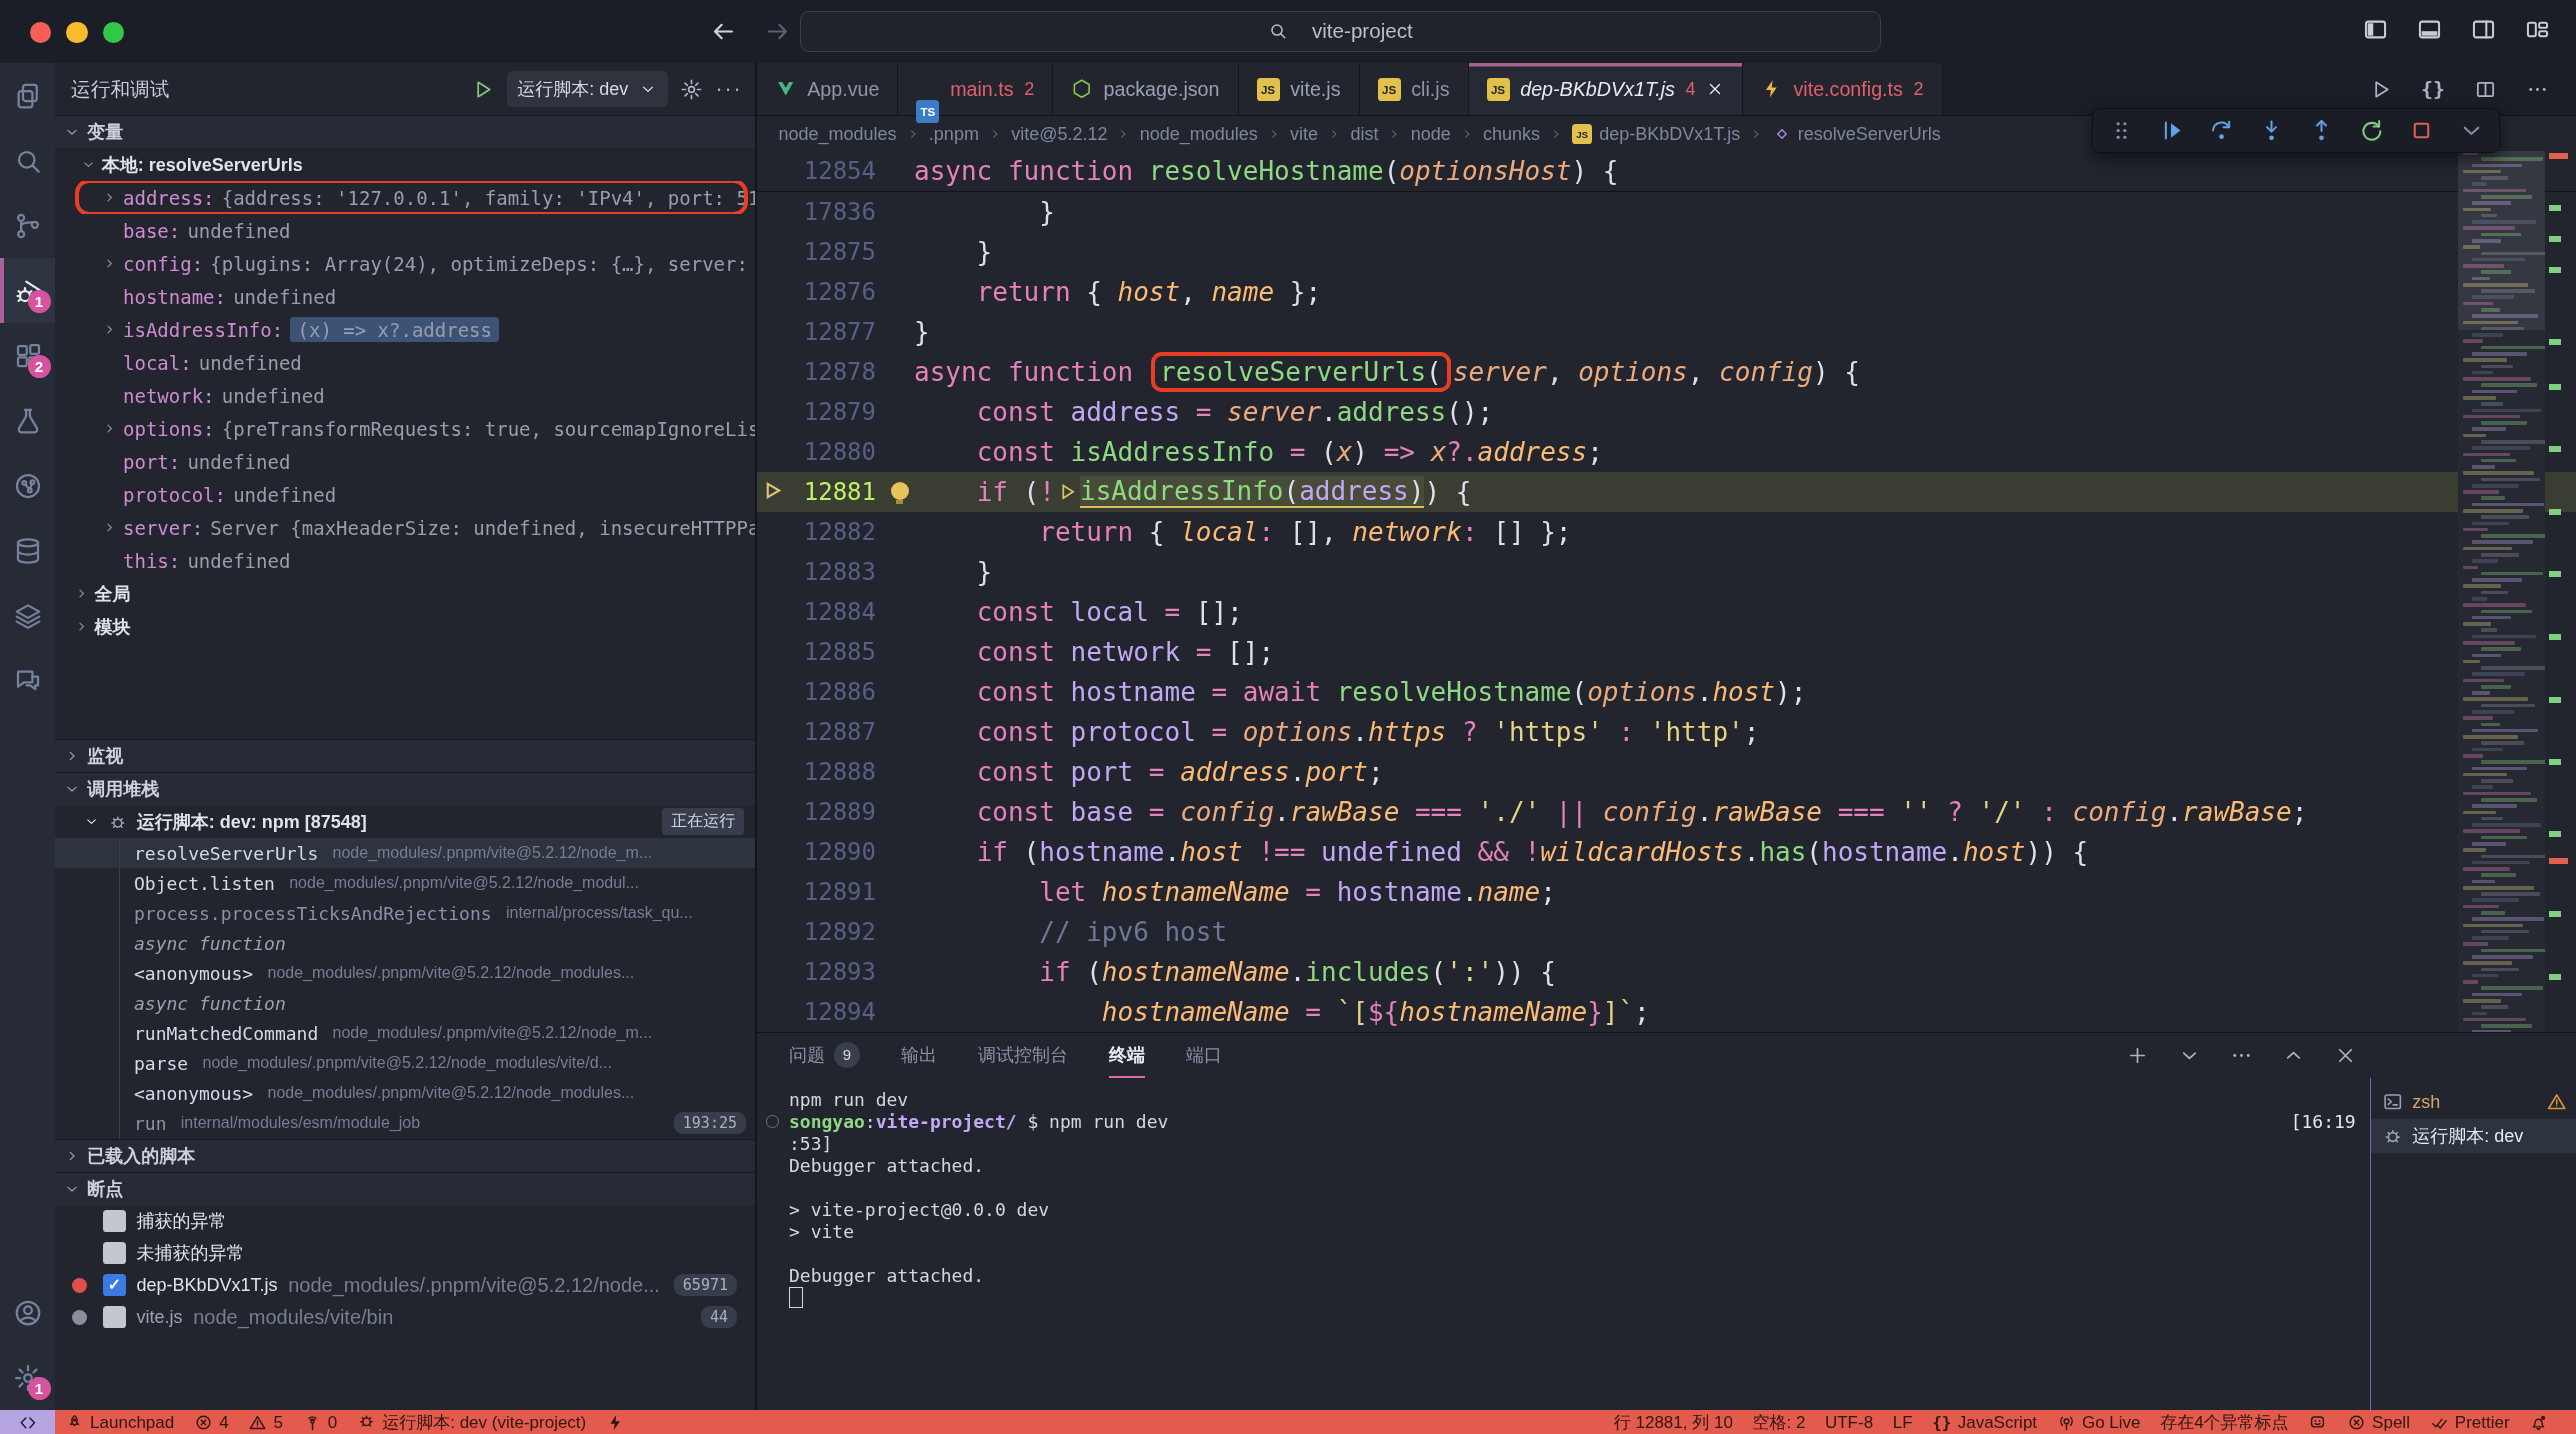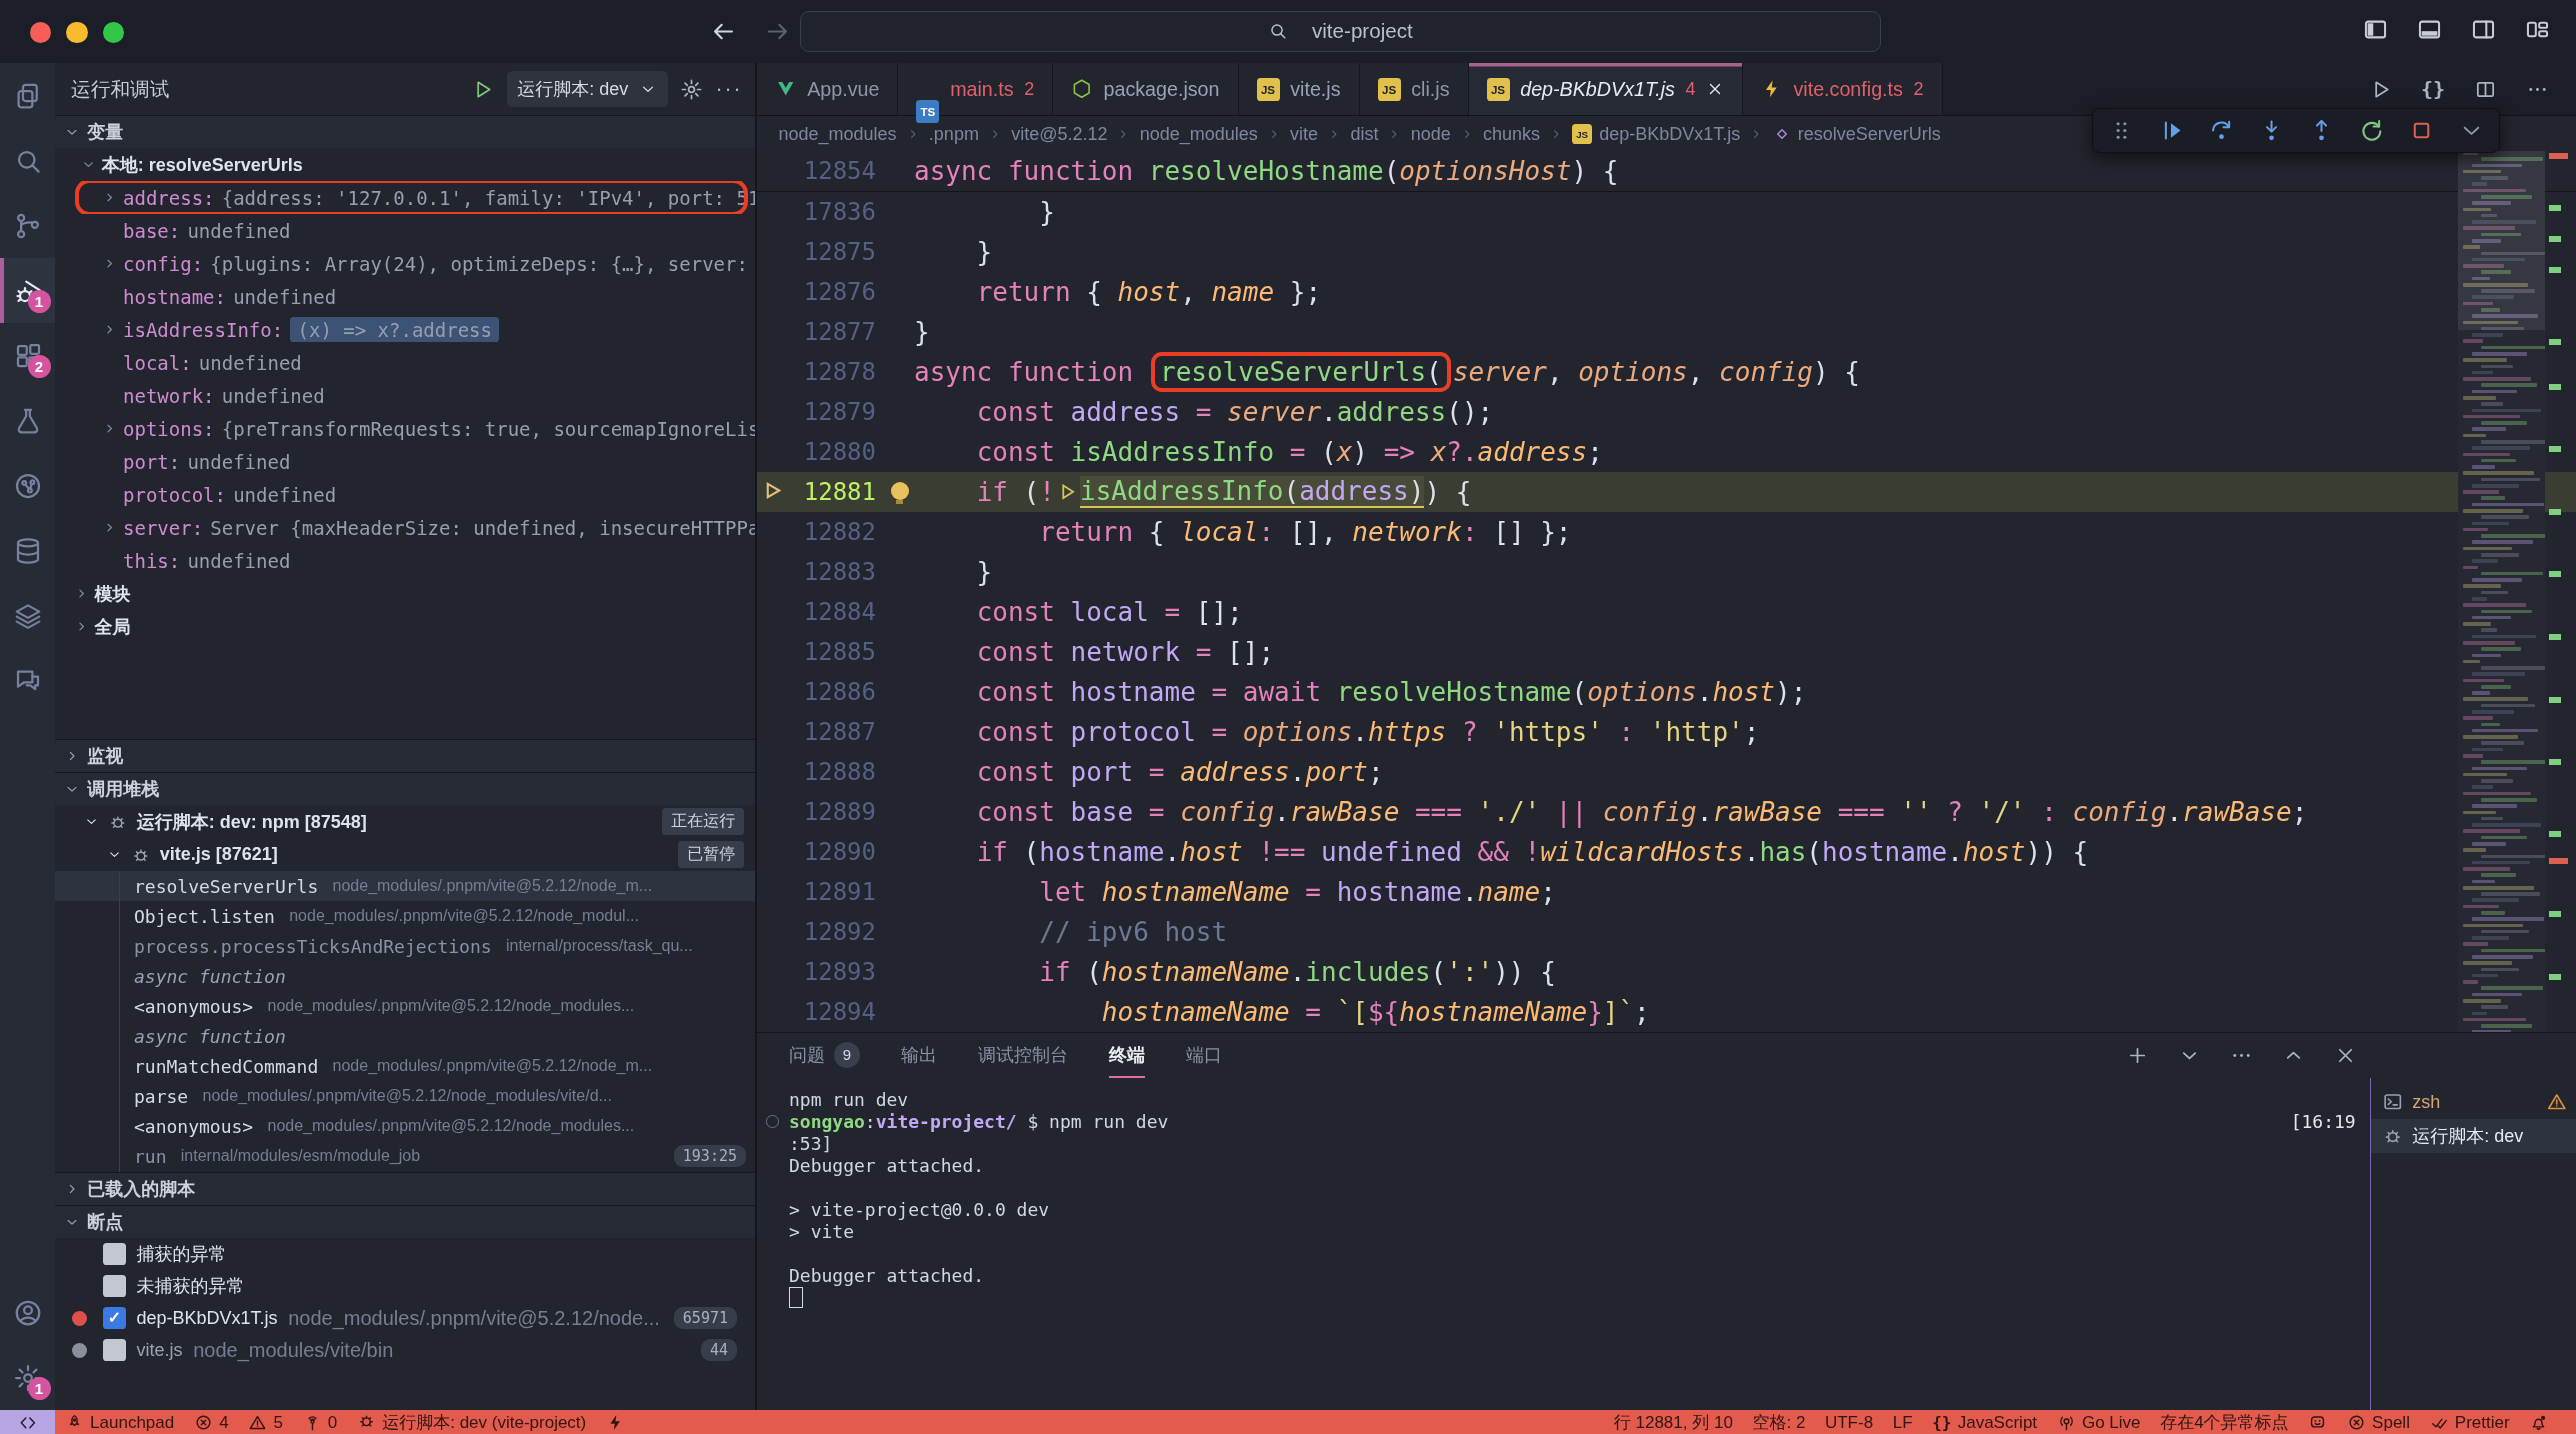--- a/index.html
+++ b/index.html
@@ -444,29 +444,29 @@
           <span class="chev ic"></span>
           <span class="vname">this:</span>
           <span class="vval">undefined</span>
         </div>
         <div class="var-row row-group">
           <span class="chev ic">
             <svg viewBox="0 0 24 24" width="15" height="15" fill="none" stroke="currentColor" stroke-width="1.8" stroke-linecap="round" stroke-linejoin="round">
               <path d="M9.5 6.5l5.5 5.5-5.5 5.5"></path>
             </svg>
           </span>
-          <span>模块</span>
+          <span>全局</span>
         </div>
         <div class="var-row row-group">
           <span class="chev ic">
             <svg viewBox="0 0 24 24" width="15" height="15" fill="none" stroke="currentColor" stroke-width="1.8" stroke-linecap="round" stroke-linejoin="round">
               <path d="M9.5 6.5l5.5 5.5-5.5 5.5"></path>
             </svg>
           </span>
-          <span>全局</span>
+          <span>模块</span>
         </div>
       </div>
       <div class="spacer" style="height: 96px;"></div>
       <div class="sec-h">
         <span class="chev ic">
           <svg viewBox="0 0 24 24" width="16" height="16" fill="none" stroke="currentColor" stroke-width="1.8" stroke-linecap="round" stroke-linejoin="round">
             <path d="M9.5 6.5l5.5 5.5-5.5 5.5"></path>
           </svg>
         </span>
         <span>监视</span>
@@ -486,35 +486,20 @@
           </svg>
         </span>
         <span class="ic" style="color:#9aa1b2">
           <svg viewBox="0 0 24 24" width="19.7" height="19.7" fill="none" stroke="currentColor" stroke-width="1.8" stroke-linecap="round" stroke-linejoin="round">
             <circle cx="12" cy="13.5" r="4.8"></circle>
             <path d="M12 8.7V6.5M8.6 10.2L6.8 8.4M15.4 10.2l1.8-1.8M7.2 13.5H4.8M19.2 13.5h-2.4M8.6 16.8l-1.8 1.8M15.4 16.8l1.8 1.8"></path>
           </svg>
         </span>
         <span>运行脚本: dev: npm [87548]</span>
         <span class="cs-badge">正在运行</span>
-      </div>
-      <div class="cs-row cs-thread">
-        <span class="chev ic">
-          <svg viewBox="0 0 24 24" width="15" height="15" fill="none" stroke="currentColor" stroke-width="1.8" stroke-linecap="round" stroke-linejoin="round">
-            <path d="M6 9.5l6 5.5 6-5.5"></path>
-          </svg>
-        </span>
-        <span class="ic" style="color:#9aa1b2">
-          <svg viewBox="0 0 24 24" width="19.7" height="19.7" fill="none" stroke="currentColor" stroke-width="1.8" stroke-linecap="round" stroke-linejoin="round">
-            <circle cx="12" cy="13.5" r="4.8"></circle>
-            <path d="M12 8.7V6.5M8.6 10.2L6.8 8.4M15.4 10.2l1.8-1.8M7.2 13.5H4.8M19.2 13.5h-2.4M8.6 16.8l-1.8 1.8M15.4 16.8l1.8 1.8"></path>
-          </svg>
-        </span>
-        <span>vite.js [87621]</span>
-        <span class="cs-badge">已暂停</span>
       </div>
       <div class="cs-frames" style="height: 301px;">
         <div class="cs-frame selected">
           <span class="mono fname">resolveServerUrls</span>
           <span class="fpath">node_modules/.pnpm/vite@5.2.12/node_m...</span>
         </div>
         <div class="cs-frame">
           <span class="mono fname">Object.listen</span>
           <span class="fpath">node_modules/.pnpm/vite@5.2.12/node_modul...</span>
         </div>

